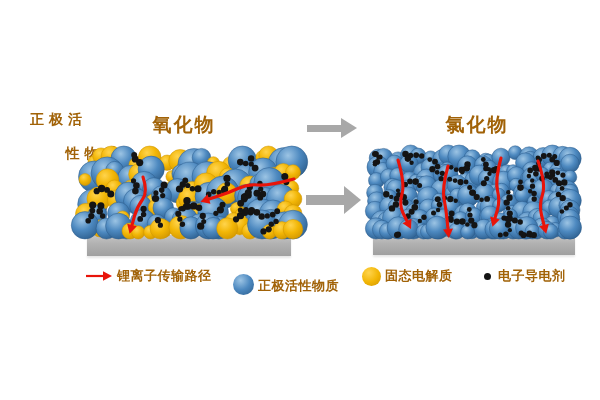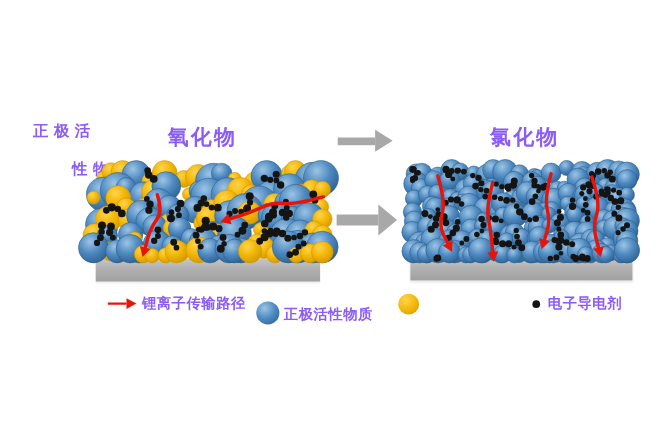--- a/index.html
+++ b/index.html
@@ -1,18 +1,18 @@
 <!DOCTYPE html>
 <html><head>
 <meta charset="utf-8">
 <style>
   html,body{margin:0;padding:0;background:#ffffff;}
   .figure{
     position:relative;width:600px;height:400px;background:#ffffff;overflow:hidden;
-    font-family:"Liberation Sans","DejaVu Sans",sans-serif;color:#8b5cf6;
+    font-family:"Liberation Sans","DejaVu Sans",sans-serif;color:#a16207;
   }
   .side-label{
     position:absolute;left:30px;font-size:14px;font-weight:bold;
     letter-spacing:5px;line-height:17px;white-space:pre;
   }
   #label-active{top:111px;}
   #label-composite{top:185px;}
   .panel-title{
     position:absolute;top:112px;transform:translateX(-50%);
     font-size:19px;font-weight:bold;letter-spacing:2px;white-space:nowrap;
@@ -31,21 +31,21 @@
   .flow-arrow .shaft{background:#a8a8a8;}
   .flow-arrow .head{width:0;height:0;border-style:solid;border-color:transparent;border-left-color:#a8a8a8;}
   #flow-arrow-top{left:307px;top:118px;}
   #flow-arrow-top .shaft{width:34px;height:7px;}
   #flow-arrow-top .head{border-width:10px 0 10px 16px;}
   #flow-arrow-mid{left:306px;top:186px;}
   #flow-arrow-mid .shaft{width:38px;height:10px;}
   #flow-arrow-mid .head{border-width:14px 0 14px 17px;}
   .legend-item{position:absolute;display:flex;align-items:center;height:22px;}
   .legend-label{font-size:13px;font-weight:600;letter-spacing:0.5px;white-space:nowrap;margin-left:4px;}
-  #legend-path{left:97px;top:265px;}
+  #legend-path{left:85px;top:265px;}
   #legend-active{left:233px;top:273px;align-items:flex-end;}
   #legend-electrolyte{left:362px;top:265px;}
   #legend-conductor{left:481px;top:265px;text-align:center;}
   .sphere-swatch{border-radius:50%;}
   #swatch-active{width:21px;height:21px;
     background:radial-gradient(circle at 36% 30%,#9cc4e4 0%,#4d89c0 48%,#2a5b8a 100%);}
   #swatch-electrolyte{width:19px;height:19px;
     background:radial-gradient(circle at 36% 30%,#ffd44d 0%,#f2b606 52%,#cf9400 100%);}
   #swatch-conductor{width:7px;height:7px;border-radius:50%;background:#141414;margin:0 3px;}
 </style>
@@ -654,19 +654,20 @@
       <polygon points="18,1.2 27,6 18,10.8" fill="#e8140a"></polygon>
     </svg>
     <span class="legend-label">锂离子传输路径</span>
   </div>
   <div class="legend-item" id="legend-active">
     <div class="sphere-swatch" id="swatch-active"></div>
     <span class="legend-label">正极活性物质</span>
   </div>
   <div class="legend-item" id="legend-electrolyte">
     <div class="sphere-swatch" id="swatch-electrolyte"></div>
+    <span class="legend-label">固态电解质</span>
   </div>
   <div class="legend-item" id="legend-conductor">
     <div id="swatch-conductor"></div>
     <span class="legend-label">电子导电剂</span>
   </div>
 
 </div>
 
 </body></html>

